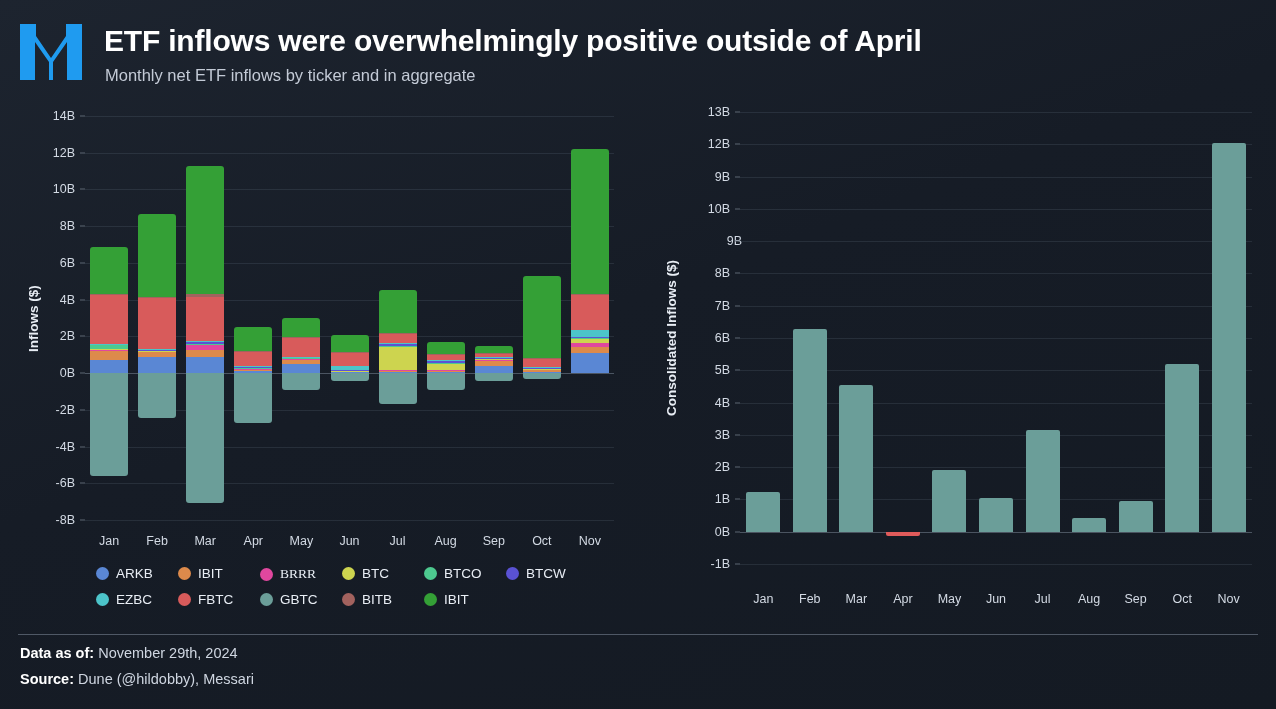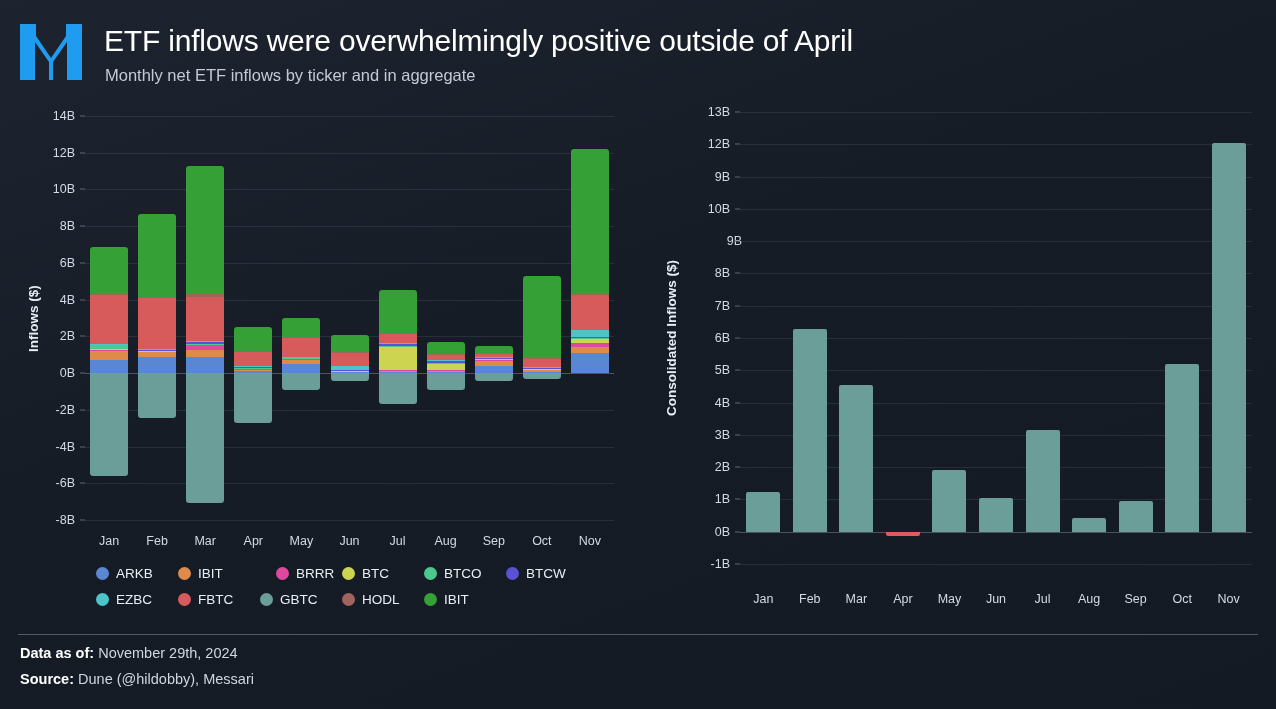--- a/index.html
+++ b/index.html
@@ -13,21 +13,21 @@
     position: relative;
     width: 1276px; height: 709px;
     background: linear-gradient(160deg, #1d242f 0%, #161c26 45%, #141a23 100%);
   }
 
   
   .header { position: absolute; left: 0; top: 0; width: 1276px; height: 100px; }
   .logo-mark { position: absolute; left: 18px; top: 22px; width: 66px; height: 60px; }
   .title {
     position: absolute; left: 104px; top: 24px;
-    font-size: 30px; font-weight: normal; color: #ffffff;
+    font-size: 30px; font-weight: bold; color: #ffffff;
     letter-spacing: -0.2px; white-space: nowrap;
   }
   .subtitle {
     position: absolute; left: 105px; top: 66px;
     font-size: 16.5px; color: #c3cad6; white-space: nowrap;
   }
 
   
   .panel { position: absolute; }
   .axis-title {
@@ -303,21 +303,21 @@
 
   <div class="legend" id="legend" style="left:96px; top:566px; width:520px; height:54px;">
       <div class="legend-item" style="left: 0px; top: 0px;">
         <span class="swatch" style="background: rgb(90, 135, 212);"></span>
         <span class="legend-label">ARKB</span>
       </div>
       <div class="legend-item" style="left: 82px; top: 0px;">
         <span class="swatch" style="background: rgb(221, 138, 75);"></span>
         <span class="legend-label">IBIT</span>
       </div>
-      <div class="legend-item" style="left: 180px; top: 0px;">
+      <div class="legend-item" style="left: 164px; top: 0px; font-family: Liberation Serif, serif;">
         <span class="swatch" style="background: rgb(224, 71, 158);"></span>
         <span class="legend-label">BRRR</span>
       </div>
       <div class="legend-item" style="left: 246px; top: 0px;">
         <span class="swatch" style="background: rgb(205, 212, 79);"></span>
         <span class="legend-label">BTC</span>
       </div>
       <div class="legend-item" style="left: 328px; top: 0px;">
         <span class="swatch" style="background: rgb(77, 201, 143);"></span>
         <span class="legend-label">BTCO</span>
@@ -333,21 +333,21 @@
       <div class="legend-item" style="left: 82px; top: 26px;">
         <span class="swatch" style="background: rgb(216, 91, 91);"></span>
         <span class="legend-label">FBTC</span>
       </div>
       <div class="legend-item" style="left: 164px; top: 26px;">
         <span class="swatch" style="background: rgb(107, 158, 153);"></span>
         <span class="legend-label">GBTC</span>
       </div>
       <div class="legend-item" style="left: 246px; top: 26px;">
         <span class="swatch" style="background: rgb(162, 98, 94);"></span>
-        <span class="legend-label">HODL</span>
+        <span class="legend-label">BITB</span>
       </div>
       <div class="legend-item" style="left: 328px; top: 26px;">
         <span class="swatch" style="background: rgb(52, 160, 54);"></span>
         <span class="legend-label">IBIT</span>
       </div>
     </div>
 
   <div class="panel" id="right-panel" style="left:640px; top:100px; width:636px; height:520px;">
     <div class="axis-title" id="right-axis-title" style="left: 24px; top: 316px;">Consolidated Inflows ($)</div>
     <div id="right-yticks">

